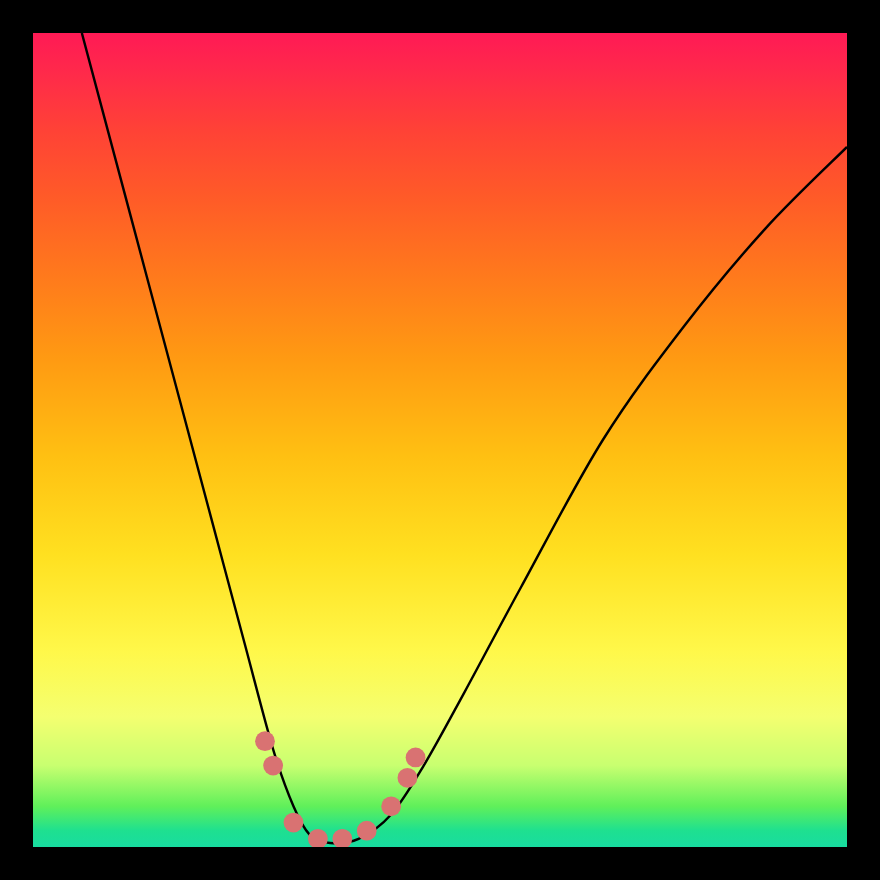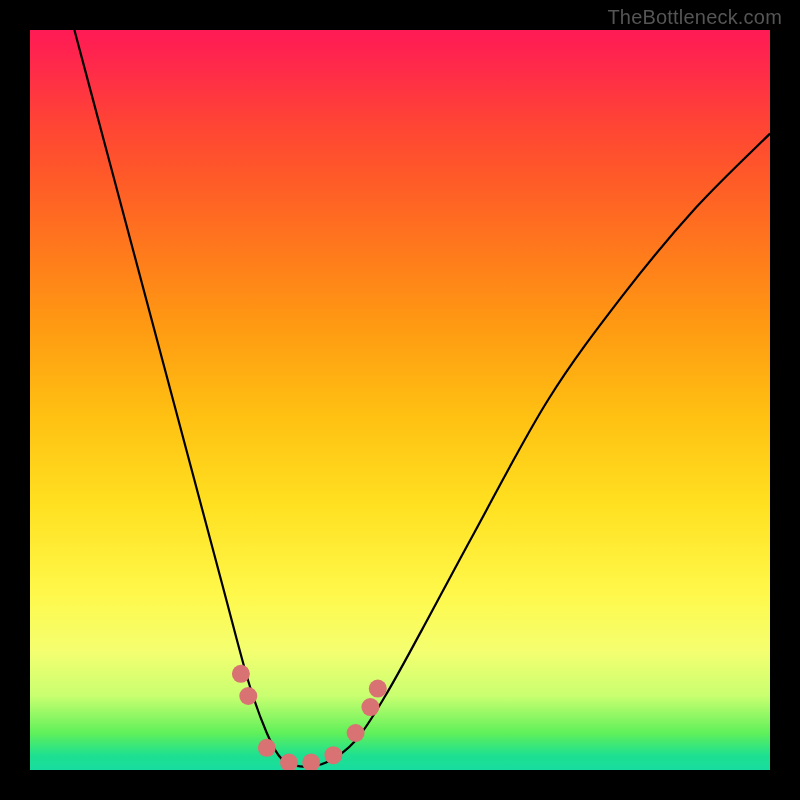--- a/index.html
+++ b/index.html
@@ -58,21 +58,20 @@
     top: 0;
     left: 0;
     width: 740px;
     height: 740px;
   }
 </style>
 </head>
 <body>
 
 <div class="frame">
-  <div class="watermark">TheBottleneck.com</div>
   <div class="plot-area">
     <svg class="curve" viewBox="0 0 740 740">
       <path id="curve-path" fill="none" stroke="#000" stroke-width="2.2" d="M 44.4 0 C 49.33333333333333 18.5 64.13333333333333 74 74 111 C 83.86666666666667 148 93.73333333333335 185 103.60000000000001 222 C 113.46666666666667 259 123.33333333333331 295.99999999999994 133.2 332.99999999999994 C 143.06666666666666 369.99999999999994 152.93333333333334 407 162.8 444 C 172.66666666666669 481 183.15 520.4666666666667 192.4 555 C 201.65 589.5333333333333 210.89999999999998 626.5333333333334 218.29999999999998 651.2 C 225.7 675.8666666666667 231.25 690.05 236.8 703 C 242.35000000000002 715.95 246.05000000000004 723.35 251.60000000000002 728.9 C 257.15000000000003 734.4499999999999 262.7 735.6833333333333 270.09999999999997 736.3 C 277.49999999999994 736.9166666666666 286.75 736.9166666666667 296 732.6 C 305.25 728.2833333333333 315.73333333333335 721.5 325.6 710.4 C 335.4666666666667 699.3 344.09999999999997 684.5 355.2 666 C 366.3 647.5 377.40000000000003 626.5333333333333 392.20000000000005 599.4 C 407.00000000000006 572.2666666666667 423.03333333333336 541.4333333333333 444 503.2 C 464.96666666666664 464.96666666666664 493.3333333333333 409.4666666666667 518 370 C 542.6666666666666 330.5333333333333 567.3333333333334 298.46666666666664 592 266.4 C 616.6666666666666 234.33333333333331 641.3333333333334 204.73333333333335 666 177.60000000000002 C 690.6666666666666 150.4666666666667 727.6666666666666 115.93333333333335 740 103.60000000000002"></path>
       <g id="markers">
           <circle cx="210.89999999999998" cy="643.8" r="9" fill="#d97272"></circle>
           <circle cx="218.29999999999998" cy="666" r="9" fill="#d97272"></circle>
           <circle cx="236.8" cy="717.8" r="9" fill="#d97272"></circle>
           <circle cx="259" cy="732.6" r="9" fill="#d97272"></circle>
           <circle cx="281.2" cy="732.6" r="9" fill="#d97272"></circle>
           <circle cx="303.4" cy="725.2" r="9" fill="#d97272"></circle>

